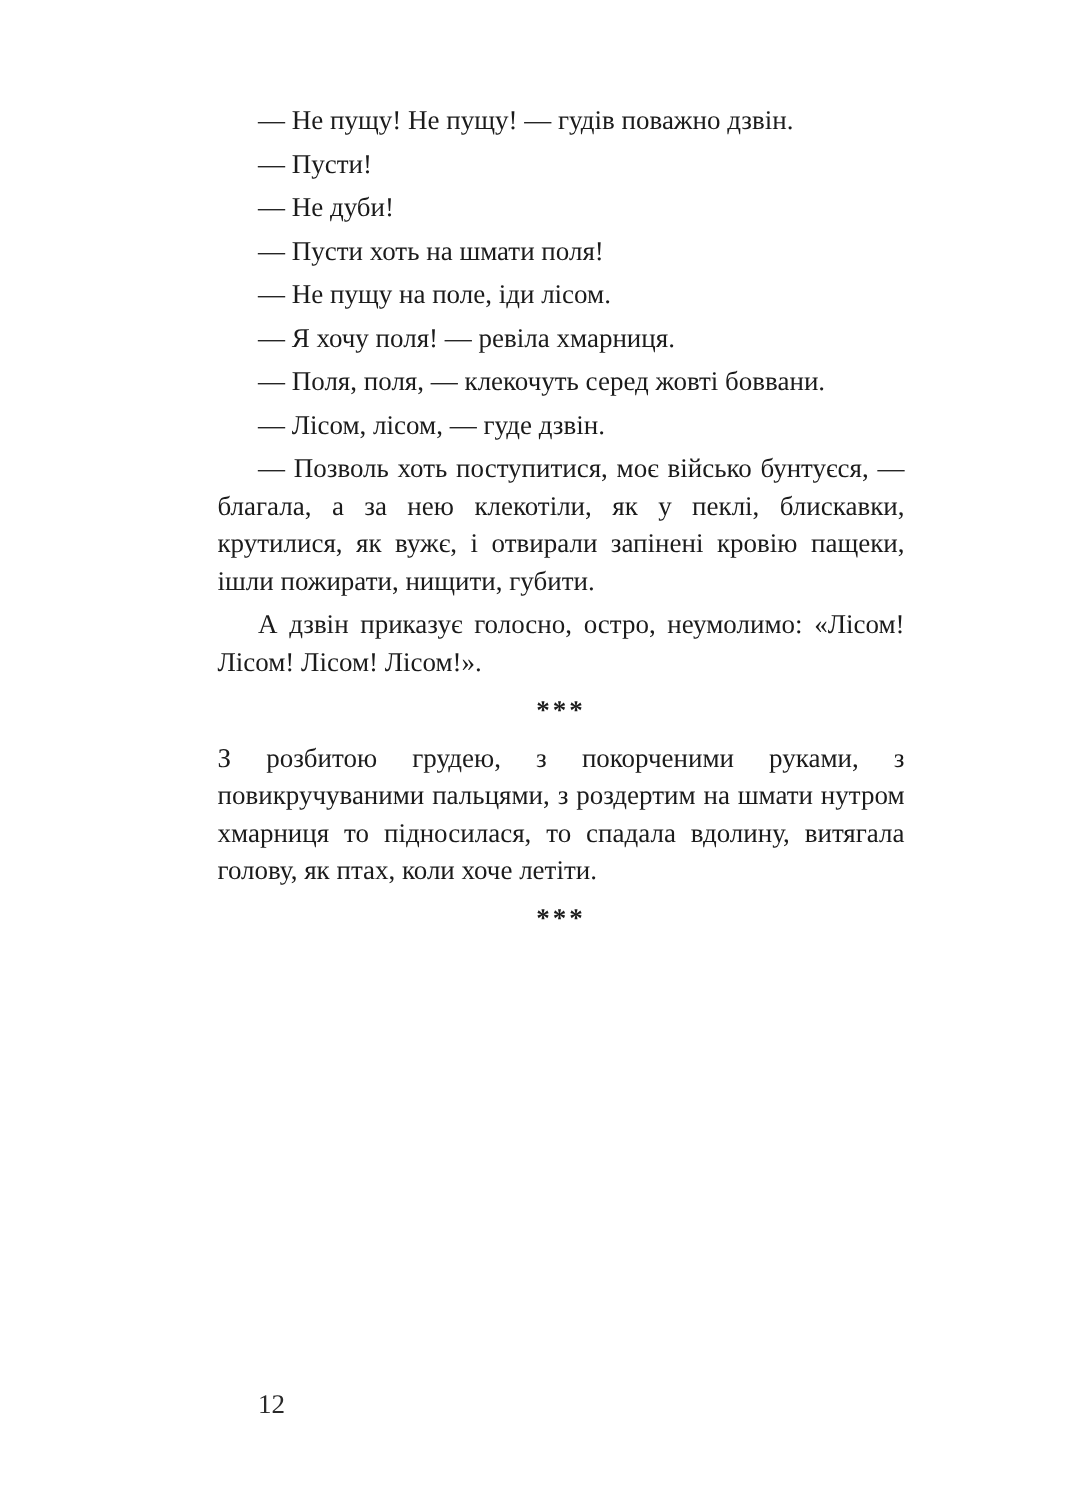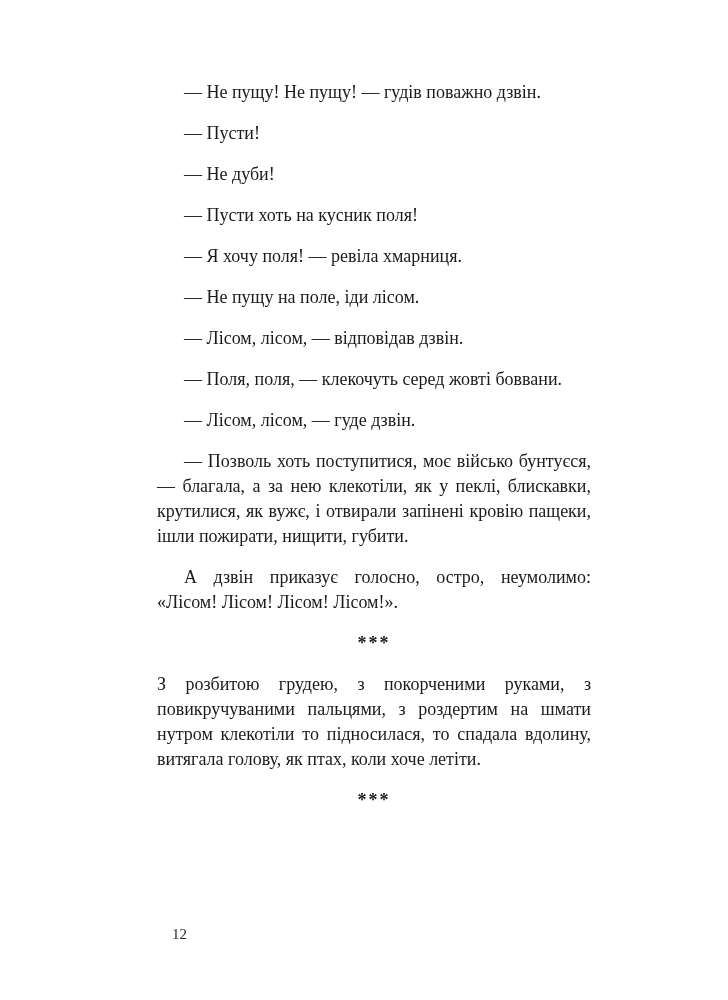--- a/index.html
+++ b/index.html
@@ -18,60 +18,59 @@
   }
   .text-block {
     position: absolute;
     left: 141px;
     top: 64px;
     width: 466px;
     font-size: 18px;
     line-height: 25px;
   }
   .text-block p {
-    margin: 16px;
+    margin: 4px;
     text-align: justify;
   }
   .text-block p.dialogue,
   .text-block p.paragraph {
     text-indent: 27px;
   }
   .text-block p.opening {
     text-indent: 0;
   }
   .text-block p.separator {
     text-align: center;
     text-indent: 0;
     letter-spacing: 2px;
     margin: 7px 0 7px 0;
     font-weight: bold;
   }
   .page-number {
     position: absolute;
     left: 172px;
     top: 926px;
-    font-size: 15px;
+    font-size: 18px;
     color: #2a2a2a;
     font-family: "Liberation Serif", "DejaVu Serif", serif;
   }
 </style>
 </head>
 <body>
 
 <div class="page">
   <div class="text-block">
       <p class="dialogue">— Не пущу! Не пущу! — гудів поважно дзвін.</p>
       <p class="dialogue">— Пусти!</p>
       <p class="dialogue">— Не дуби!</p>
-      <p class="dialogue">— Пусти хоть на кусник поля!</p>
+      <p class="dialogue">— Пусти хоть на шмати поля!</p>
+      <p class="dialogue">— Не пущу на поле, іди лісом.</p>
       <p class="dialogue">— Я хочу поля! — ревіла хмарниця.</p>
-      <p class="dialogue">— Не пущу на поле, іди лісом.</p>
-      <p class="dialogue">— Лісом, лісом, — відповідав дзвін.</p>
       <p class="dialogue">— Поля, поля, — клекочуть серед жовті боввани.</p>
       <p class="dialogue">— Лісом, лісом, — гуде дзвін.</p>
       <p class="dialogue">— Позволь хоть поступитися, моє військо бунтуєся, — благала, а за нею клекотіли, як у пеклі, блискавки, крутилися, як вужє, і отвирали запінені кровію пащеки, ішли пожирати, нищити, губити.</p>
       <p class="paragraph">А дзвін приказує голосно, остро, неумолимо: «Лісом! Лісом! Лісом! Лісом!».</p>
       <p class="separator">***</p>
-      <p class="opening">З розбитою грудею, з покорченими руками, з повикручуваними пальцями, з роздертим на шмати нутром клекотіли то підносилася, то спадала вдолину, витягала голову, як птах, коли хоче летіти.</p>
+      <p class="opening">З розбитою грудею, з покорченими руками, з повикручуваними пальцями, з роздертим на шмати нутром хмарниця то підносилася, то спадала вдолину, витягала голову, як птах, коли хоче летіти.</p>
       <p class="separator">***</p>
     </div>
   <div class="page-number">12</div>
 </div>
 
 </body></html>

